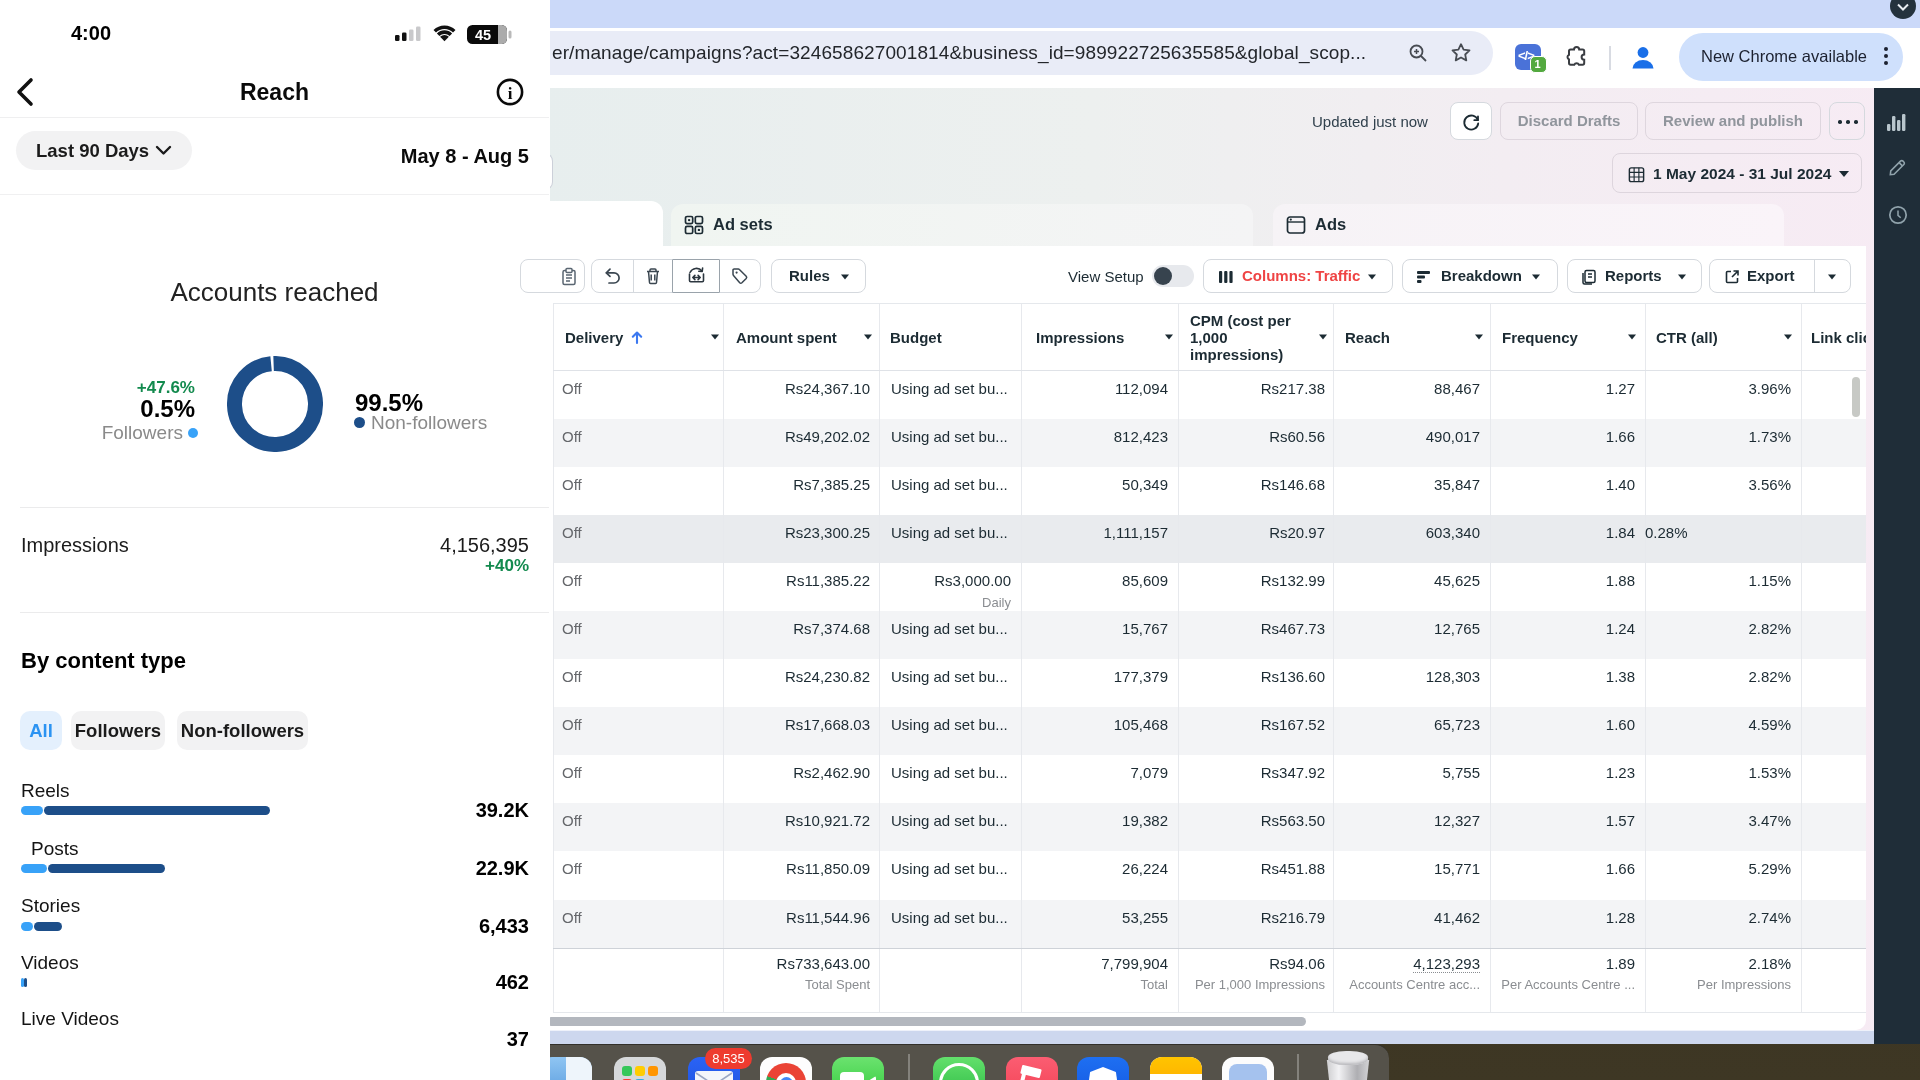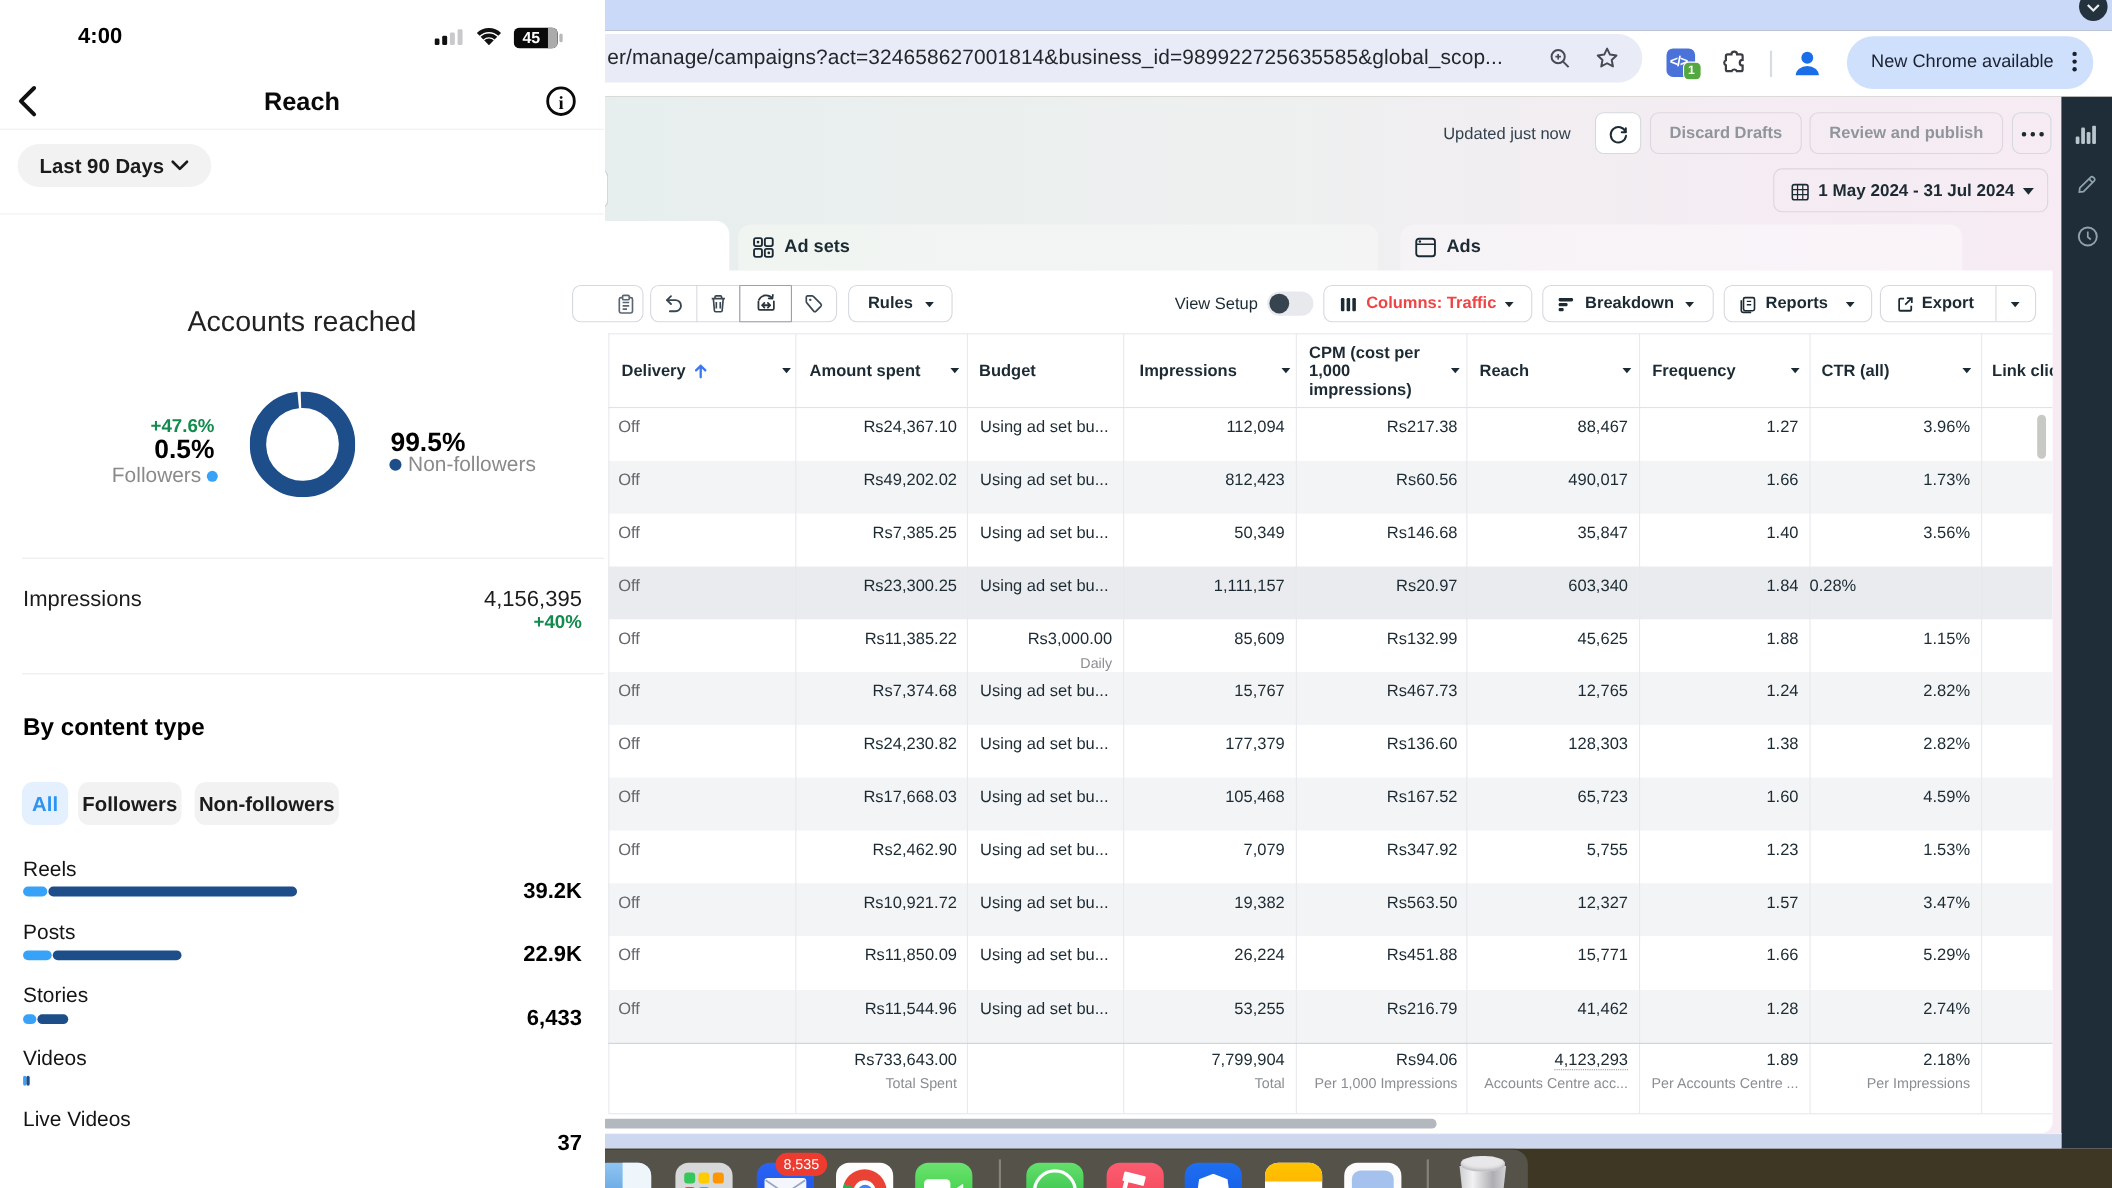--- a/index.html
+++ b/index.html
@@ -479,20 +479,21 @@
   </svg>
   <div class="abs c" style="left:0; width:549px; top:79px; font-size:23px; font-weight:bold; color:#0a0a0a;">Reach</div>
   <div class="abs" style="left:0; top:117px; width:549px; height:1px; background:#efeff0;"></div>
 
   <div class="pill" style="left:16px; top:131px; width:176px; height:39px; border-radius:20px;">
     <span style="position:absolute; left:20px; top:9px;">Last 90 Days</span>
     <svg style="position:absolute; left:139px; top:14px;" width="17" height="11" viewBox="0 0 17 11" fill="none" stroke="#1b1b1b" stroke-width="2.4" stroke-linecap="round" stroke-linejoin="round">
       <path d="M2 2 L8.5 8.5 L15 2"></path>
     </svg>
   </div>
+  <div class="abs" style="left:0; top:145px; width:529px; text-align:right; font-size:20px; font-weight:bold; color:#0a0a0a;">May 8 - Aug 5</div>
   <div class="abs" style="left:0; top:194px; width:549px; height:1px; background:#f0f0f1;"></div>
 
   <div class="abs c" style="left:0; width:549px; top:277px; font-size:26px; color:#222;">Accounts reached</div>
 
   <svg class="abs" style="left:227px; top:356px;" width="96" height="96" viewBox="0 0 96 96">
     <circle cx="48" cy="48" r="40.5" fill="none" stroke="#1d4e89" stroke-width="15" stroke-dasharray="251.5 3" transform="rotate(-92 48 48)"></circle>
   </svg>
   <div class="abs" style="left:0; top:378px; width:195px; text-align:right; font-size:17px; font-weight:bold; color:#138a4e;">+47.6%</div>
   <div class="abs" style="left:0; top:395px; width:195px; text-align:right; font-size:24px; font-weight:bold; color:#000;">0.5%</div>
   <div class="abs" style="left:0; top:422px; width:183px; text-align:right; font-size:19px; color:#8a8a8a;">Followers</div>
@@ -517,29 +518,30 @@
     </div>
   <div class="pill" style="left:177px; top:711px; width:131px; height:39px;">
       <span style="position:absolute; left:0; right:0; text-align:center; top:9px;">Non-followers</span>
     </div>
 
   <div class="abs" style="left:21px; top:780px; font-size:19px; color:#141414;">Reels</div>
   <div class="bar lblue" style="left:21px; top:806px; width:22px;"></div>
   <div class="bar navy" style="left:44px; top:806px; width:226px;"></div>
   <div class="abs" style="left:0; top:799px; width:529px; text-align:right; font-size:20px; font-weight:bold; color:#000;">39.2K</div>
 
-  <div class="abs" style="left:21px; top:838px; font-size:19px; color:#141414;">Posts</div>
+  <div class="abs" style="left:31px; top:838px; font-size:19px; color:#141414;">Posts</div>
   <div class="bar lblue" style="left:21px; top:864px; width:26px;"></div>
   <div class="bar navy" style="left:48px; top:864px; width:117px;"></div>
   <div class="abs" style="left:0; top:857px; width:529px; text-align:right; font-size:20px; font-weight:bold; color:#000;">22.9K</div>
 
   <div class="abs" style="left:21px; top:895px; font-size:19px; color:#141414;">Stories</div>
   <div class="bar lblue" style="left:21px; top:922px; width:12px;"></div>
   <div class="bar navy" style="left:34px; top:922px; width:28px;"></div>
   <div class="abs" style="left:0; top:915px; width:529px; text-align:right; font-size:20px; font-weight:bold; color:#000;">6,433</div>
 
   <div class="abs" style="left:21px; top:952px; font-size:19px; color:#141414;">Videos</div>
   <div class="bar lblue" style="left:21px; top:978px; width:3px; border-radius:2px;"></div>
   <div class="bar navy" style="left:24px; top:978px; width:3px; border-radius:2px;"></div>
+  <div class="abs" style="left:0; top:971px; width:529px; text-align:right; font-size:20px; font-weight:bold; color:#000;">462</div>
 
   <div class="abs" style="left:21px; top:1008px; font-size:19px; color:#141414;">Live Videos</div>
   <div class="abs" style="left:0; top:1028px; width:529px; text-align:right; font-size:20px; font-weight:bold; color:#000;">37</div>
 </div>
 
 </body></html>

